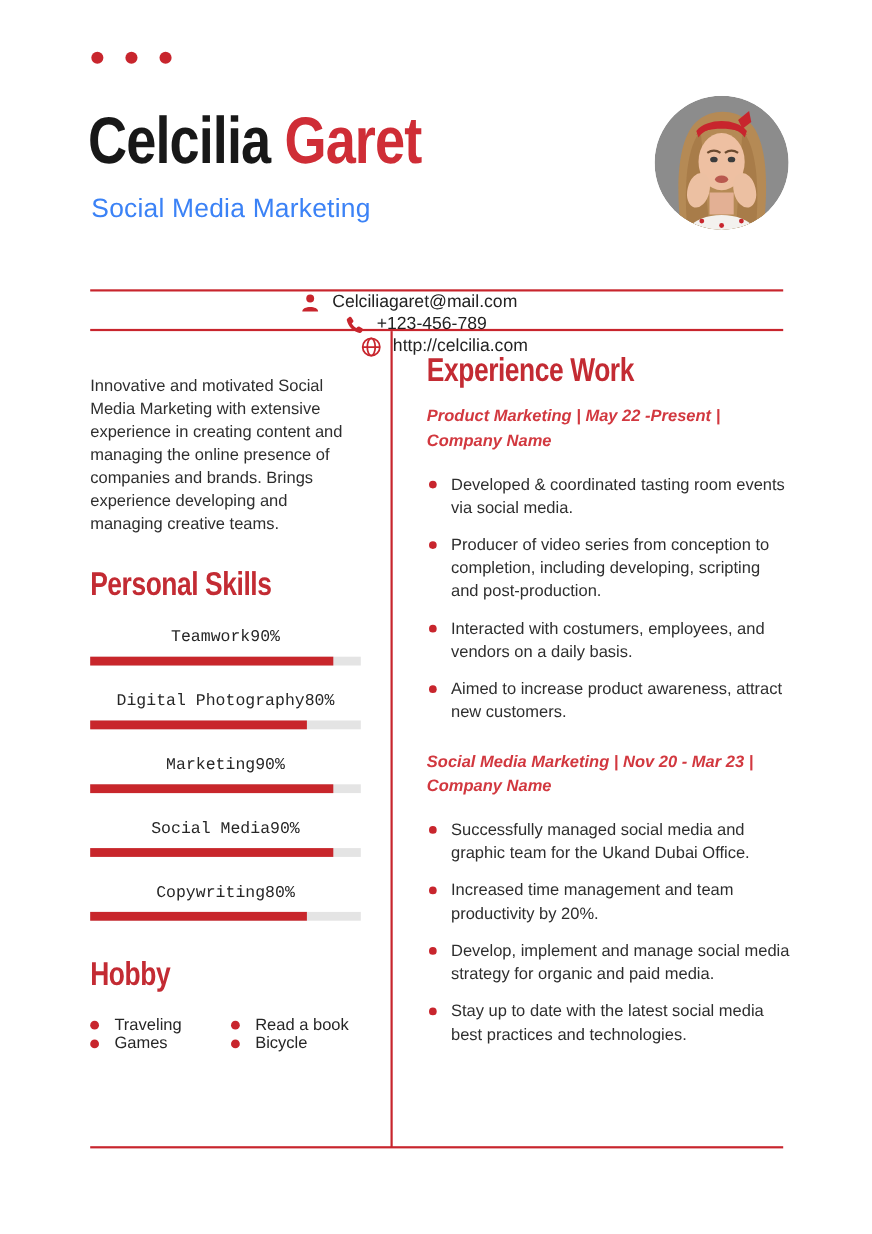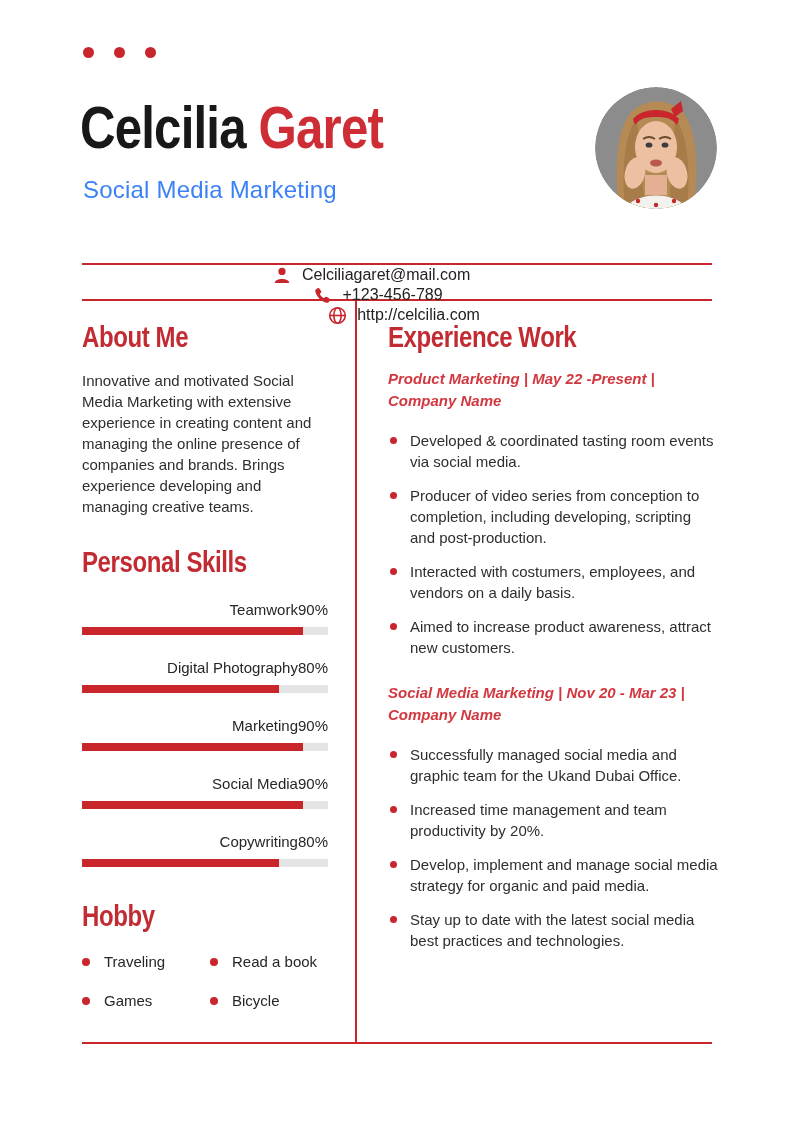--- a/index.html
+++ b/index.html
@@ -51,26 +51,26 @@
   .col-right { position: absolute; left: 388px; top: 322px; width: 330px; }
   h2.sec {
     color: #c32b33; font-size: 30px; font-weight: 800; line-height: 1;
     white-space: nowrap;
   }
   h2.sec .squeeze { display: inline-block; transform: scaleX(0.8); transform-origin: left center; letter-spacing: -0.5px; }
   .about-body { margin-top: 18px; font-size: 15px; line-height: 21px; color: #2e2e2e; }
   
   .skills-title { margin-top: 30px; }
   .skill-row { margin-top: 24px; }
-  .skill-head { display: flex; justify-content: flex-end; font-size: 15px; color: #262626; }
+  .skill-head { display: flex; justify-content: center; font-size: 15px; color: #262626; font-family: Liberation Mono, monospace; }
   .skill-track { margin-top: 9px; width: 100%; height: 8px; background: #e4e4e4; }
   .skill-fill { height: 8px; background: #c8262b; }
   
   .hobby-title { margin-top: 34px; }
-  .hobby-grid { margin-top: 22px; display: grid; grid-template-columns: 128px 1fr; row-gap: 22px; }
+  .hobby-grid { margin-top: 22px; display: grid; grid-template-columns: 128px 1fr; }
   .hobby-item { display: flex; align-items: center; gap: 14px; font-size: 15px; color: #262626; }
   .bullet-dot { flex: 0 0 auto; width: 8px; height: 8px; border-radius: 50%; background: #c8252d; }
   
   .job-heading {
     margin-top: 16px; color: #d2383f; font-style: italic; font-weight: 700;
     font-size: 15px; line-height: 22px;
   }
   .job-heading.second { margin-top: 24px; }
   ul.job-bullets { list-style: none; margin-top: 18px; }
   ul.job-bullets li { position: relative; padding-left: 22px; margin-bottom: 13px; font-size: 15px; line-height: 21px; color: #2e2e2e; }
@@ -155,21 +155,20 @@
           </svg>
       </span>
       <span>http://celcilia.com</span>
     </div>
   </div>
 
   <div class="v-divider"></div>
   <div class="bottom-rule"></div>
 
   <div class="col-left">
-    <h2 class="sec"><span class="squeeze">About Me</span></h2>
     <p class="about-body">Innovative and motivated Social Media Marketing with extensive experience in creating content and managing the online presence of companies and brands. Brings experience developing and managing creative teams.</p>
 
     <h2 class="sec skills-title"><span class="squeeze">Personal Skills</span></h2>
 
     <div class="skill-row">
       <div class="skill-head">
           <span>Teamwork</span>
           <span>90%</span>
         </div>
       <div class="skill-track">

